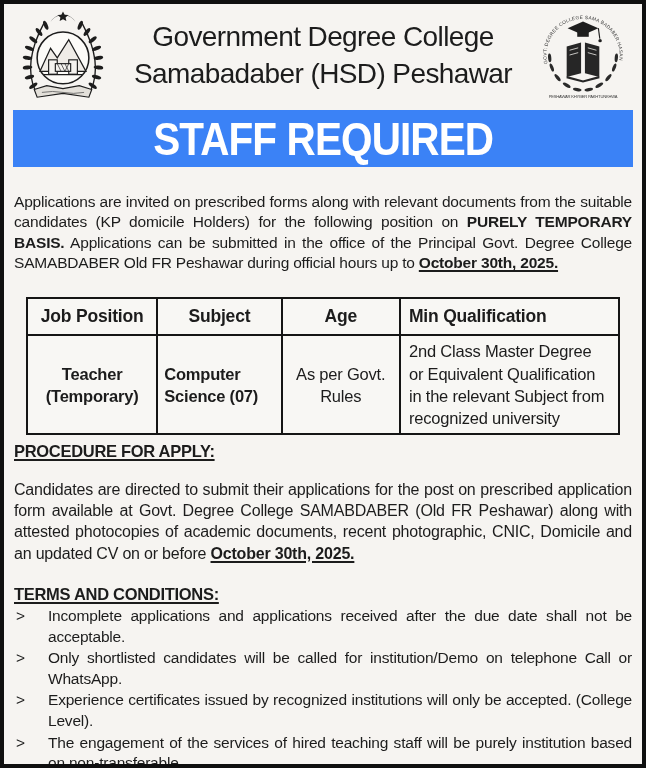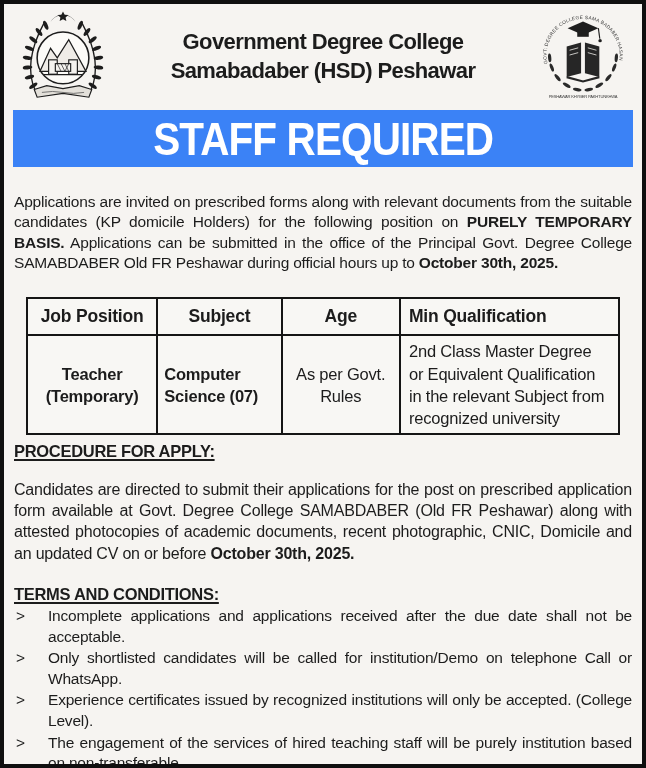--- a/index.html
+++ b/index.html
@@ -6,28 +6,28 @@
   .ad{
     width:646px;height:768px;box-sizing:border-box;margin:0 auto;
     background:#f6f4f1;border:4px solid #0f0f0f;position:relative;overflow:hidden;
     font-family:"Liberation Sans", sans-serif;color:#1c1c1c;
     letter-spacing:-0.2px;display:flex;flex-direction:column;
   }
   
   .hdr{display:flex;align-items:center;padding:5px 8px 2px;height:94px;flex:0 0 auto;}
   .hdr .logo{flex:0 0 102px;display:flex;justify-content:center;}
   .hdr .titles{flex:1;text-align:center;}
-  .t1,.t2{font-weight:bold;font-size:22px;line-height:1.32;letter-spacing:-0.6px;white-space:nowrap;}
+  .t1,.t2{font-weight:normal;font-size:28px;line-height:1.32;letter-spacing:-0.6px;white-space:nowrap;}
   
   .banner{margin:5px 9px 3px;height:57px;background:#3b82f6;display:flex;align-items:center;justify-content:center;flex:0 0 auto;}
   .banner span{color:#fff;font-weight:bold;font-size:46px;letter-spacing:-1px;transform:scaleX(.88);white-space:nowrap;}
   
   .intro{padding:6px 10px 4px;font-size:15.5px;line-height:1.33;text-align:justify;flex:0 0 auto;}
   .b{font-weight:bold;}
-  .ul{text-decoration-thickness:2px;text-underline-offset:2px;}
+  .ul{text-decoration:underline;text-decoration-thickness:2px;text-underline-offset:2px;}
   
   .tblwrap{padding:4px 22px 2px;flex:0 0 auto;}
   table{width:100%;border-collapse:collapse;background:#f8f7f4;}
   th,td{border:2px solid #151515;padding:2px 6px;}
   th{font-size:17.5px;font-weight:bold;text-align:center;height:27px;margin-left:16px;}
   td{font-size:16.5px;line-height:1.34;}
   .c-job{width:22%;text-align:center;font-weight:bold;}
   .c-sub{width:21%;font-weight:bold;}
   .c-age{width:20%;text-align:center;}
   .c-qual{width:37%;text-align:left;padding:4px 8px;}

